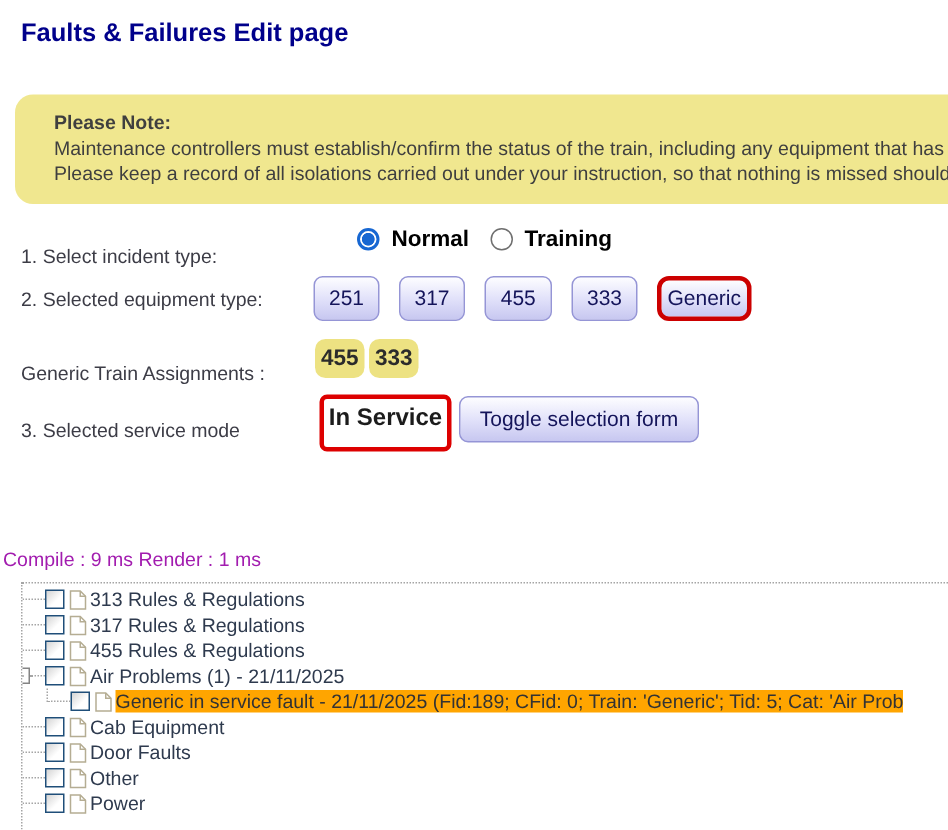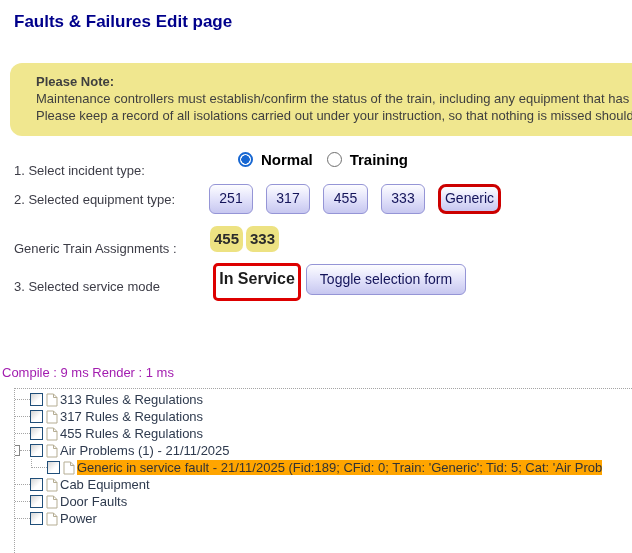--- a/index.html
+++ b/index.html
@@ -184,20 +184,31 @@
     <span class="cb"></span>
     <span class="doc">
         <svg width="12" height="14" viewBox="0 0 12 14">
           <path d="M1 1 h6.5 l3.5 3.5 V13 H1 Z" fill="#fff" stroke="#B5AD93"></path>
           <path d="M7.5 1 v3.5 H11" fill="none" stroke="#B5AD93"></path>
         </svg>
       </span>
     <span class="tlabel">Door Faults</span>
   </div>
 
+  <div class="trow">
+    <span class="stub"></span>
+    <span class="cb"></span>
+    <span class="doc">
+        <svg width="12" height="14" viewBox="0 0 12 14">
+          <path d="M1 1 h6.5 l3.5 3.5 V13 H1 Z" fill="#fff" stroke="#B5AD93"></path>
+          <path d="M7.5 1 v3.5 H11" fill="none" stroke="#B5AD93"></path>
+        </svg>
+      </span>
+    <span class="tlabel">Other</span>
+  </div>
 
   <div class="trow">
     <span class="stub"></span>
     <span class="cb"></span>
     <span class="doc">
         <svg width="12" height="14" viewBox="0 0 12 14">
           <path d="M1 1 h6.5 l3.5 3.5 V13 H1 Z" fill="#fff" stroke="#B5AD93"></path>
           <path d="M7.5 1 v3.5 H11" fill="none" stroke="#B5AD93"></path>
         </svg>
       </span>

